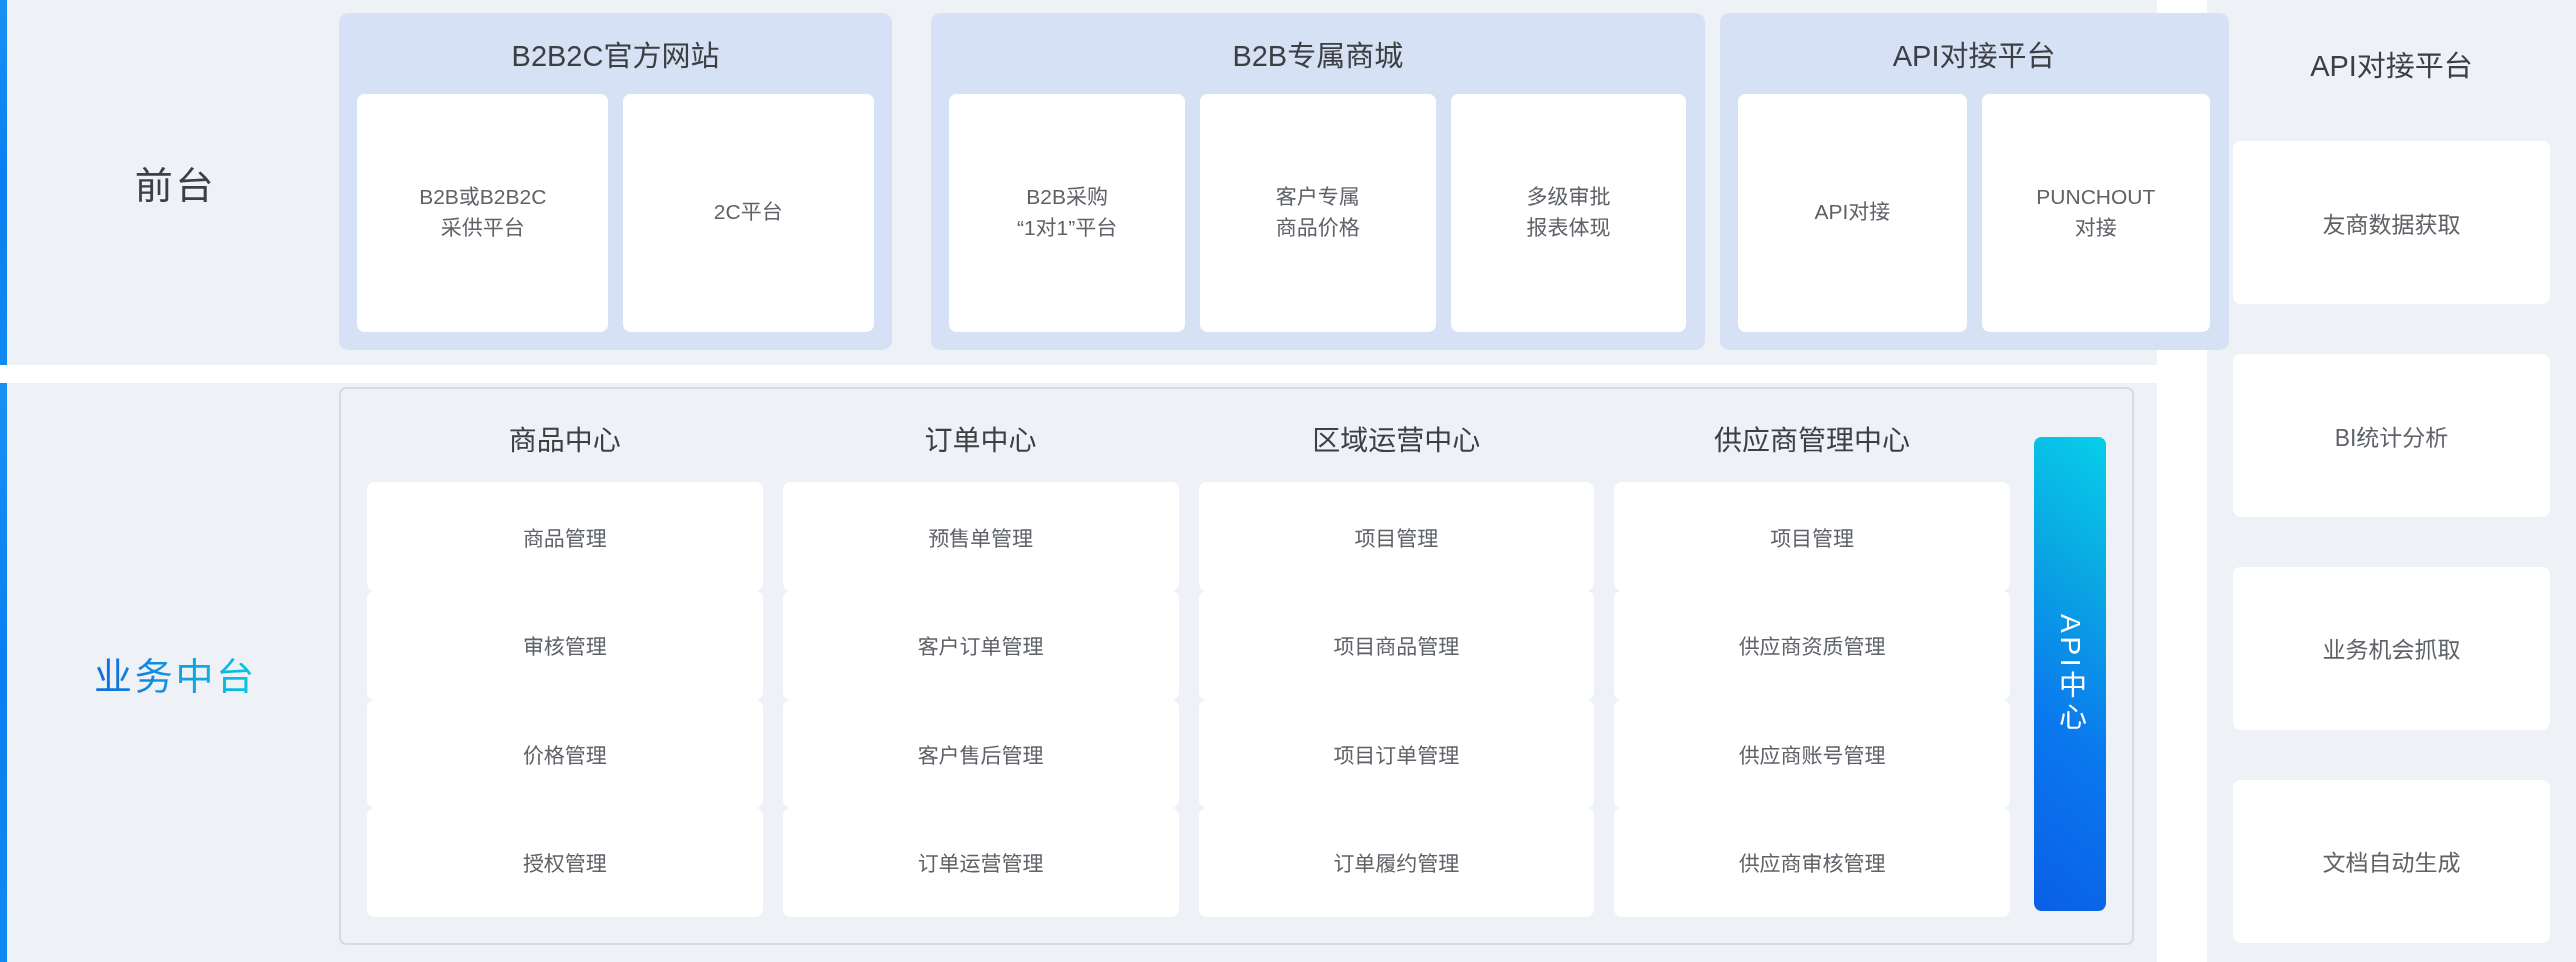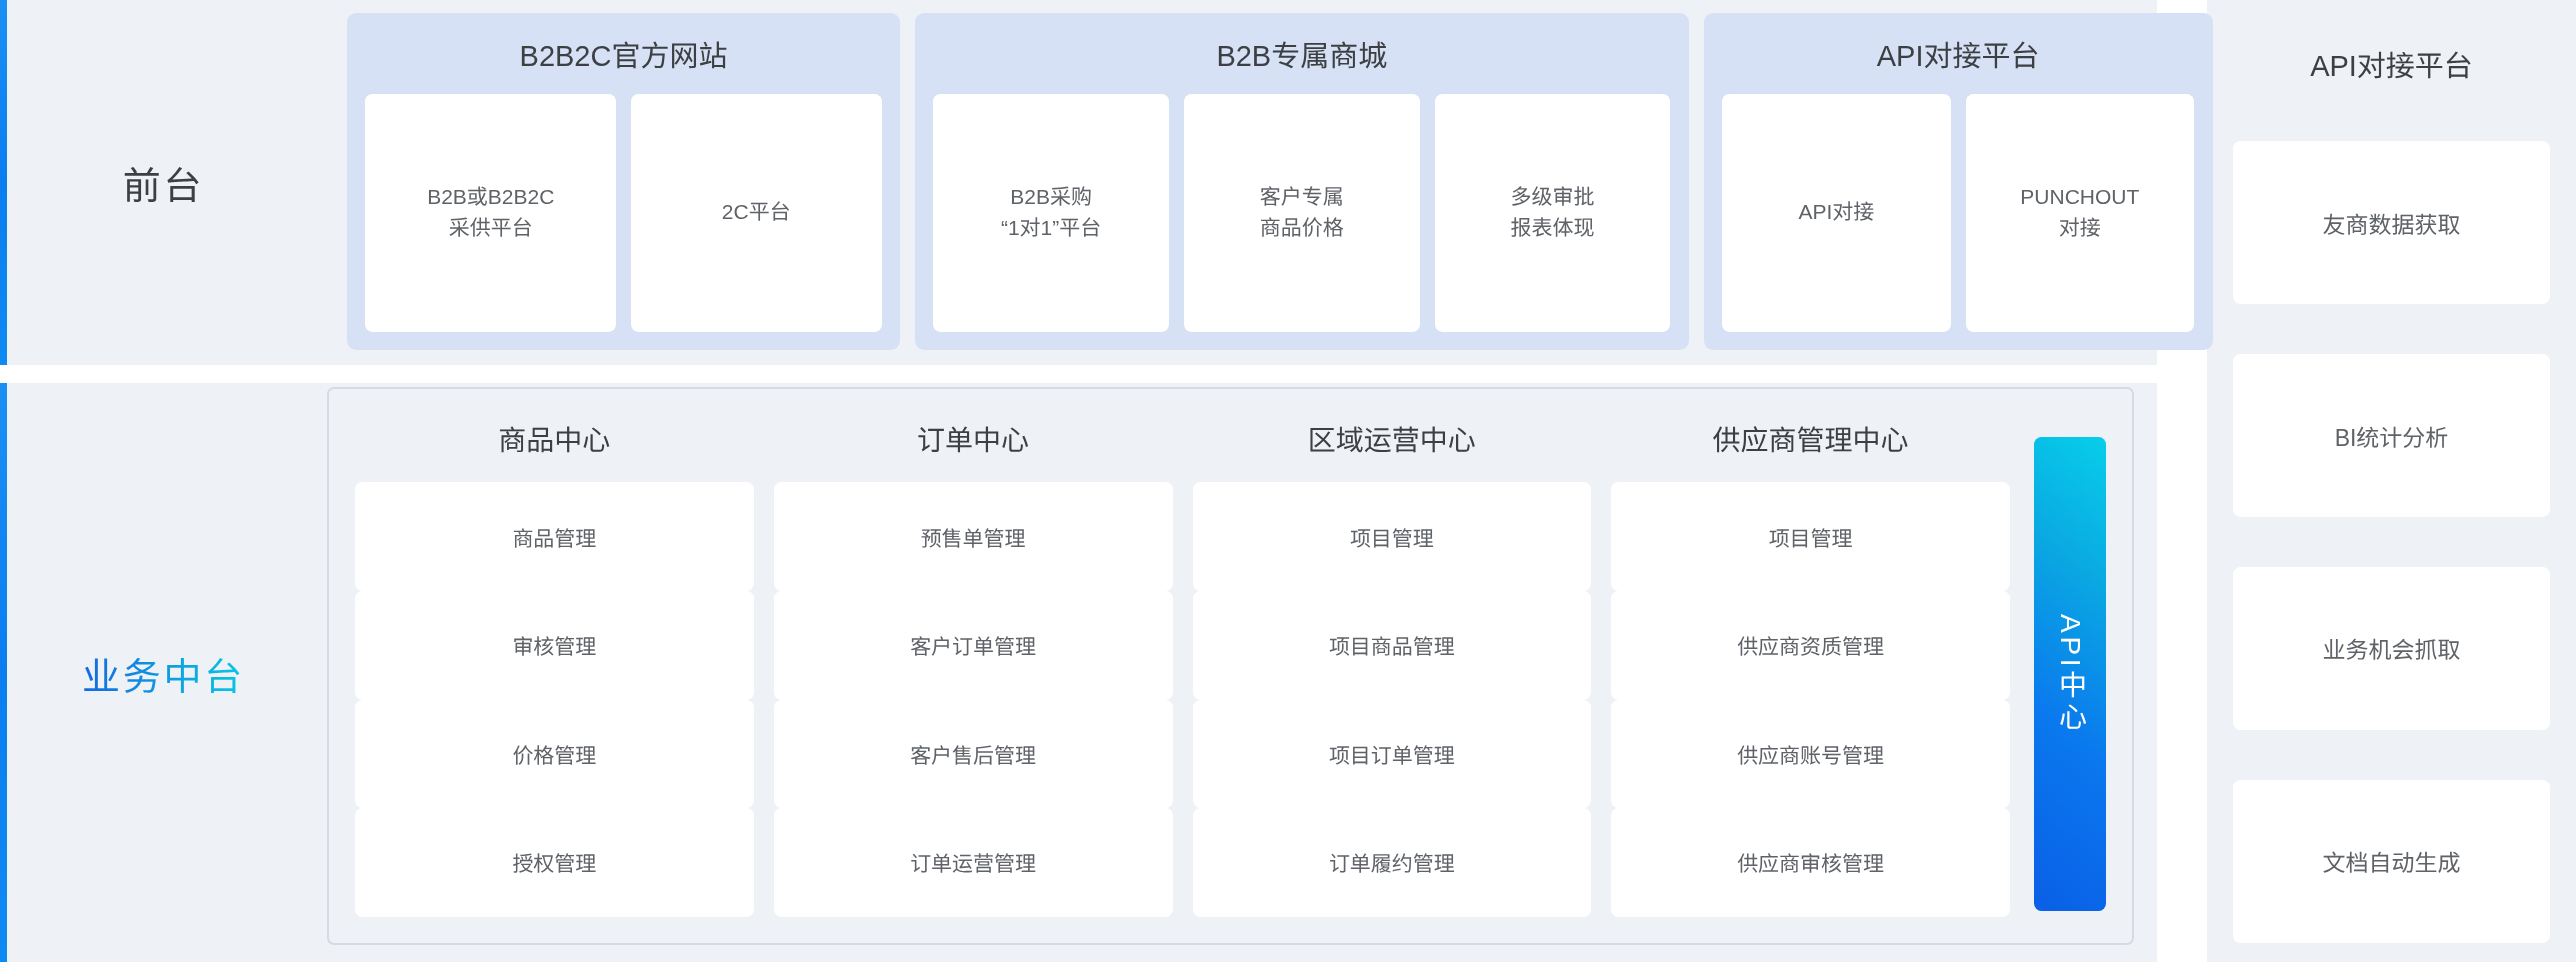--- a/index.html
+++ b/index.html
@@ -53,20 +53,21 @@
   }
 
   
   .band-label {
     width: 327px;
     flex: 0 0 327px;
     display: flex;
     align-items: center;
     justify-content: center;
     box-sizing: border-box;
+    margin-left: 12px;
   }
   .band-label-text {
     font-size: 38px;
     letter-spacing: 2.8px;
     color: #3c4043;
     font-weight: 400;
     white-space: nowrap;
   }
   .band-label-text.gradient {
     background: linear-gradient(90deg, #1268e0 0%, #0f9fe0 55%, #07c8e4 100%);
@@ -90,22 +91,22 @@
     gap: 14.8px;
   }
   .panel {
     background: #d7e1f5;
     border-radius: 9.2px;
     display: flex;
     flex-direction: column;
     box-sizing: border-box;
     padding: 16.6px 18.4px 18.4px 18.4px;
   }
-  .panel-official { flex: 0 0 553px; margin-left: 20px; }
-  .panel-b2b      { flex: 0 0 774px; }
+  .panel-official { flex: 0 0 553px; }
+  .panel-b2b      { flex: 0 0 774px; margin-left: 24px; }
   .panel-api      { flex: 0 0 509px; }
 
   .panel-title {
     text-align: center;
     font-size: 29px;
     color: #3c4043;
     line-height: 1.2;
     padding: 9.2px 0 20px 0;
     font-weight: 400;
     white-space: nowrap;

